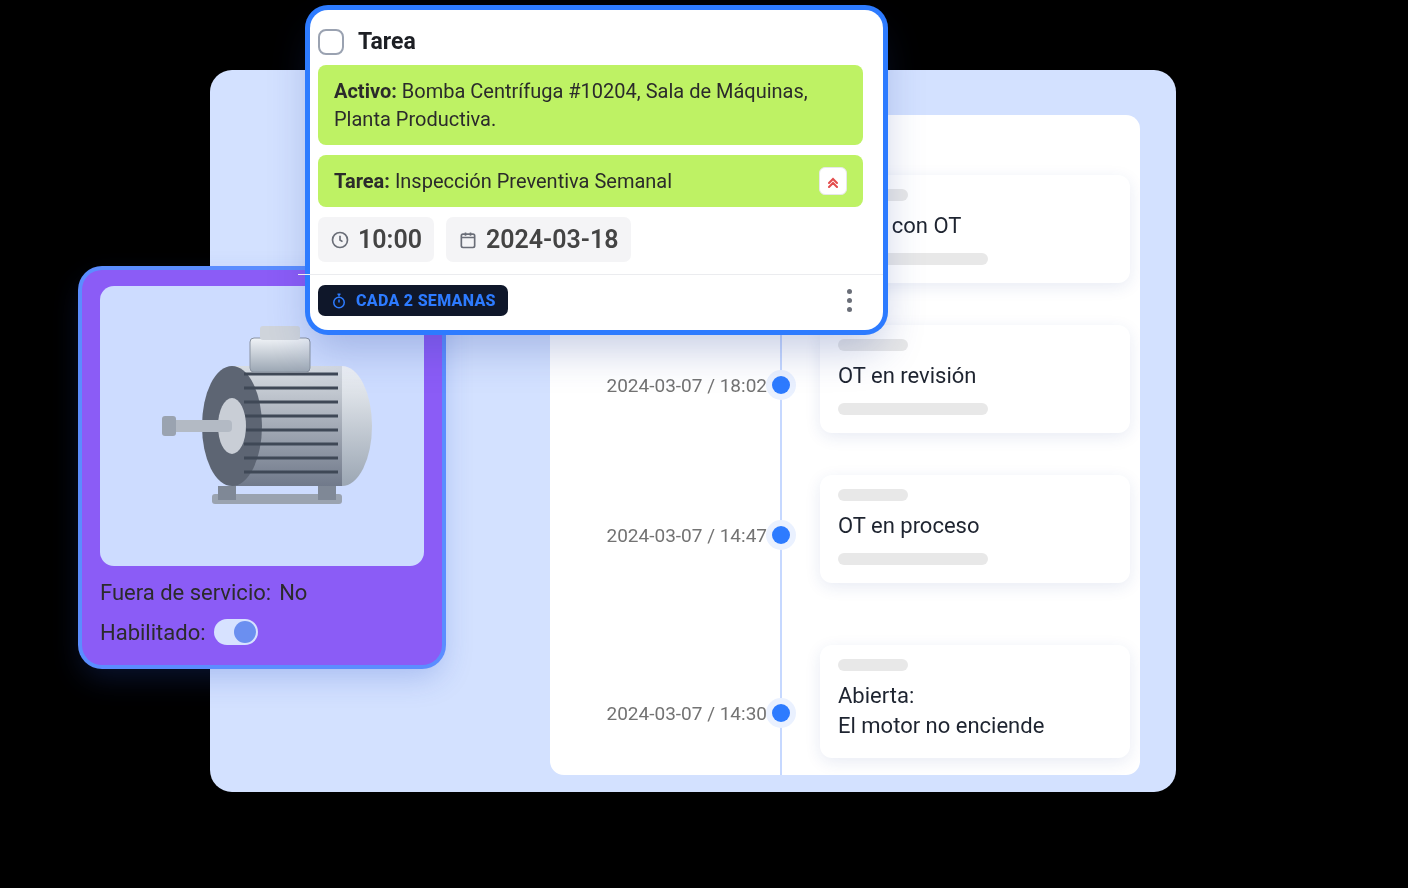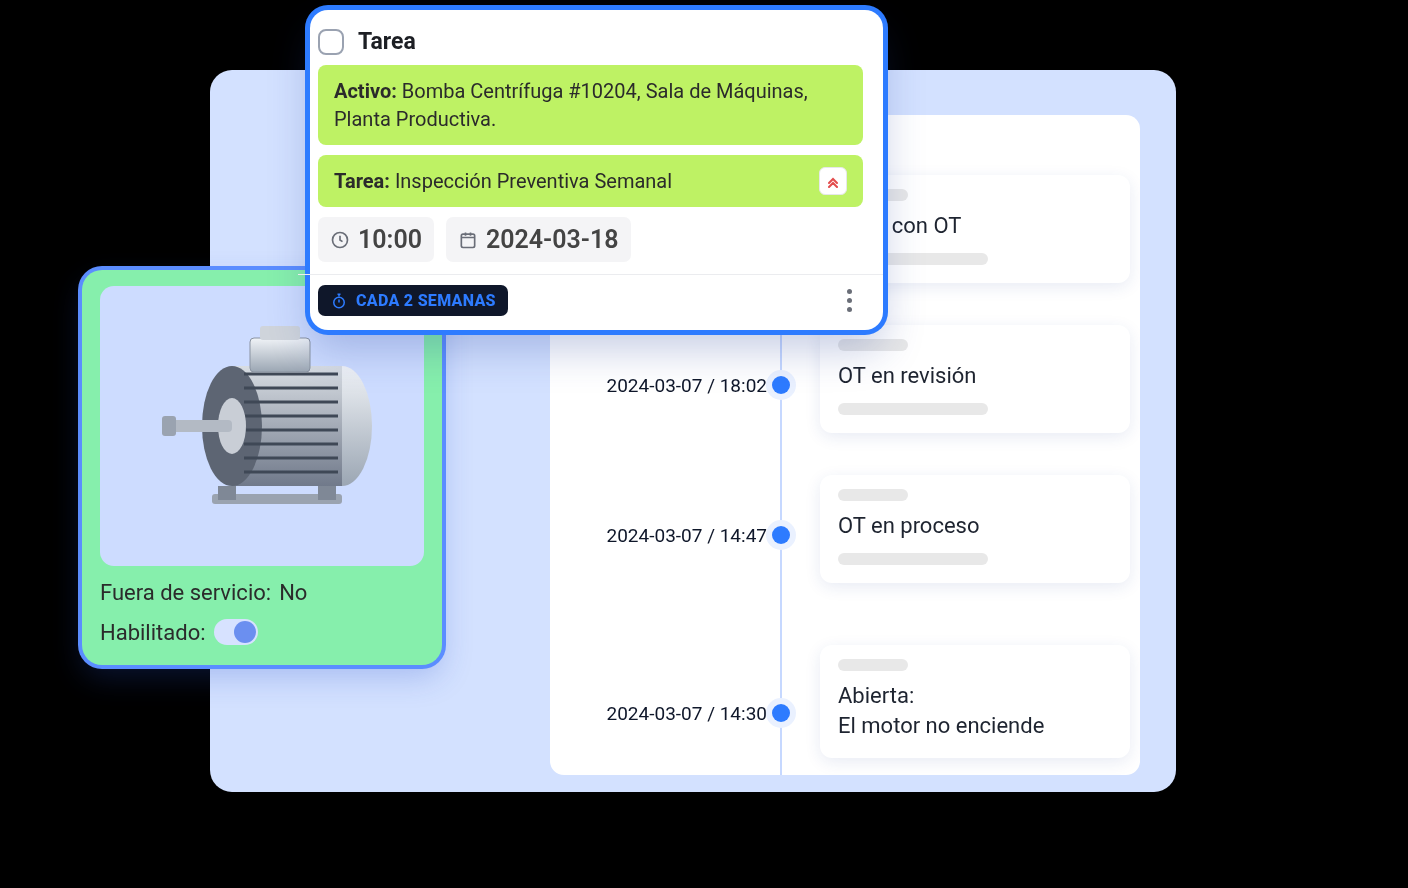--- a/index.html
+++ b/index.html
@@ -39,21 +39,21 @@
   .t-item {
     position: absolute;
     left: 0; right: 0;
   }
   .t-time {
     position: absolute;
     right: 373px;
     top: 50%;
     transform: translateY(-50%);
     font-size: 19px;
-    color: #0f172a;
+    color: #737373;
     white-space: nowrap;
   }
   .t-dot {
     position: absolute;
     left: 222px; top: 50%;
     transform: translateY(-50%);
     width: 18px; height: 18px;
     background: #2d7bff;
     border-radius: 50%;
     box-shadow: 0 0 0 6px #eaf1ff, 0 0 0 1px #eaf1ff;
@@ -85,21 +85,21 @@
   .t-item.it1 .t-card { top: 0;}
   .t-item.it2 .t-card { top: 0;}
   .t-item.it3 .t-card { top: 0;}
   .t-item.it4 .t-card { top: -8px;}
 
   
   .asset-card {
     position: absolute;
     left: 82px; top: 270px;
     width: 360px;
-    background: #86efac;
+    background: #8b5cf6;
     border-radius: 20px;
     padding: 16px 18px 20px 18px;
     box-shadow: 0 0 0 4px #5b8dff, 0 12px 30px rgba(40,80,200,0.25);
   }
   .asset-img {
     width: 100%; height: 280px;
     background: #cddcff;
     border-radius: 14px;
     display: flex; align-items: center; justify-content: center;
     overflow: hidden;

